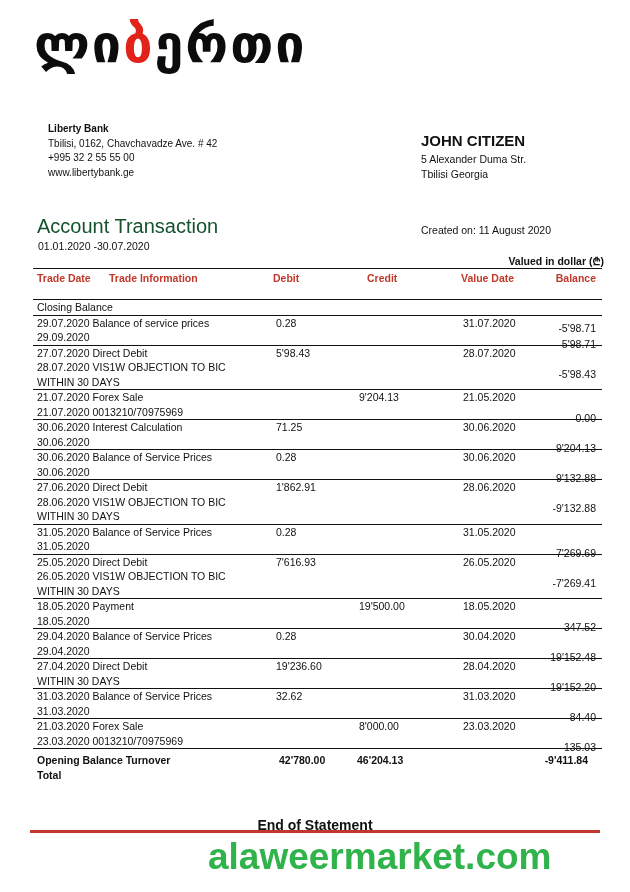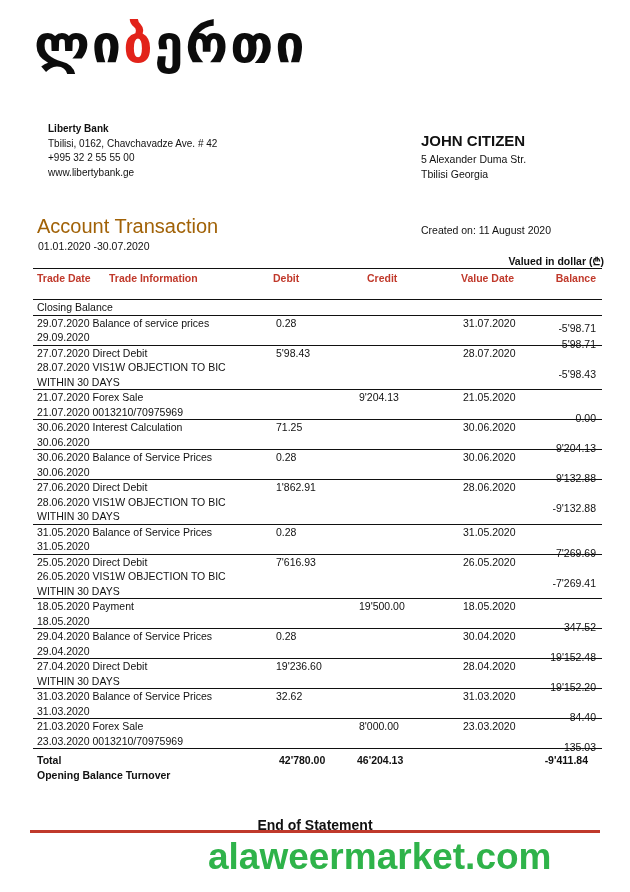--- a/index.html
+++ b/index.html
@@ -3,21 +3,21 @@
 <meta charset="utf-8">
 <style>
   html, body { margin: 0; padding: 0; background: #ffffff; }
   body { width: 630px; height: 892px; position: relative; overflow: hidden; font-family: "Liberation Sans", sans-serif; color: #111; }
   .logo { position: absolute; left: 34px; top: 12px; font-family: "DejaVu Sans", sans-serif; font-weight: bold; font-size: 52px; letter-spacing: 2px; line-height: 64px; color: #0c0c0c; white-space: nowrap; }
   .logo .red { color: #e2231a; }
   .bank { position: absolute; left: 48px; top: 86px; font-size: 10px; line-height: 14.5px; margin-top: 36px; }
   .bank .name { font-weight: bold; }
   .client { position: absolute; left: 421px; top: 131px; font-size: 10.5px; line-height: 14.5px; }
   .client .cname { font-weight: bold; font-size: 15px; line-height: 20px; margin-bottom: 1px; }
-  .title { position: absolute; left: 37px; top: 215px; font-size: 20px; color: #a16207; }
+  .title { position: absolute; left: 37px; top: 215px; font-size: 20px; color: #14532d; }
   .period { position: absolute; left: 38px; top: 240px; font-size: 10.5px; }
   .created { position: absolute; left: 421px; top: 224px; font-size: 10.5px; }
   .valued { position: absolute; right: 26px; top: 254px; font-size: 10.5px; font-weight: bold; }
   .table { position: absolute; left: 33px; top: 268px; width: 569px; font-size: 10.5px; }
   .hdr { position: relative; height: 30px; border-top: 1.2px solid #111; border-bottom: 1.2px solid #111; }
   .hdr span { position: absolute; top: 3px; color: #c0392b; font-weight: bold; font-size: 10.5px; }
   .row { position: relative; border-bottom: 1.2px solid #111; }
   .row .info { padding-left: 4px; line-height: 14.5px; }
   .row .cell { position: absolute; top: 0; line-height: 14.5px; }
   .c-debit { left: 243px; }
@@ -205,22 +205,22 @@
           <div>23.03.2020 0013210/70975969</div>
         </div>
         <span class="cell c-debit"></span>
         <span class="cell c-credit">8'000.00</span>
         <span class="cell c-vdate">23.03.2020</span>
         <span class="cell c-bal">135.03</span>
       </div>
     </div>
   <div class="total">
     <div class="info">
+      <div>Opening Balance Turnover</div>
       <div>Total</div>
-      <div>Opening Balance Turnover</div>
     </div>
     <span class="cell t-debit">42'780.00</span>
     <span class="cell t-credit">46'204.13</span>
     <span class="cell t-bal">-9'411.84</span>
   </div>
 </div>
 
 <div class="eos">End of Statement</div>
 <div class="redline"></div>
 <div class="watermark">alaweermarket.com</div>

